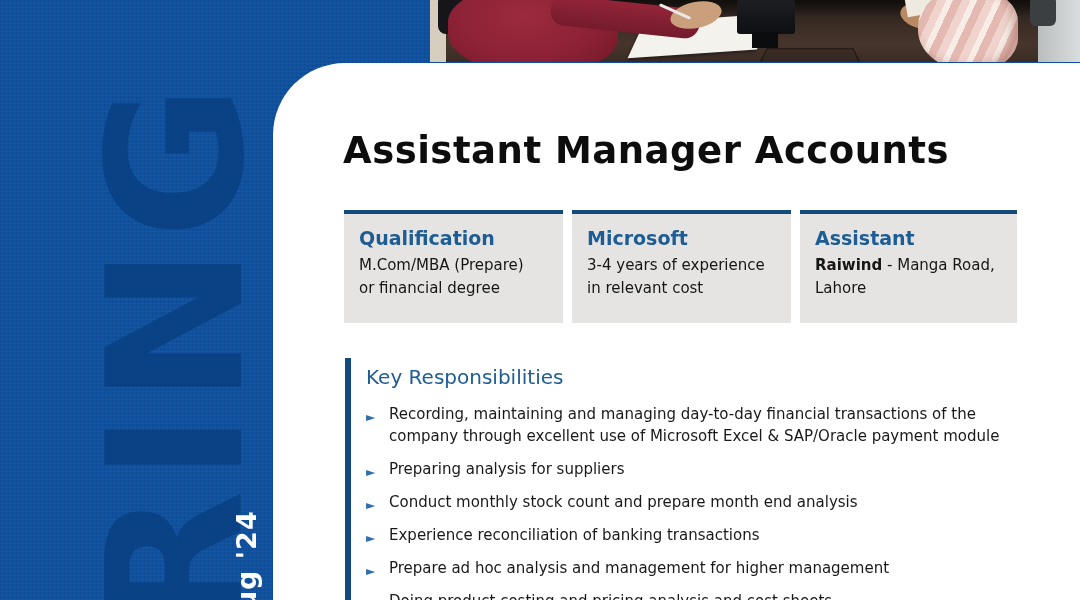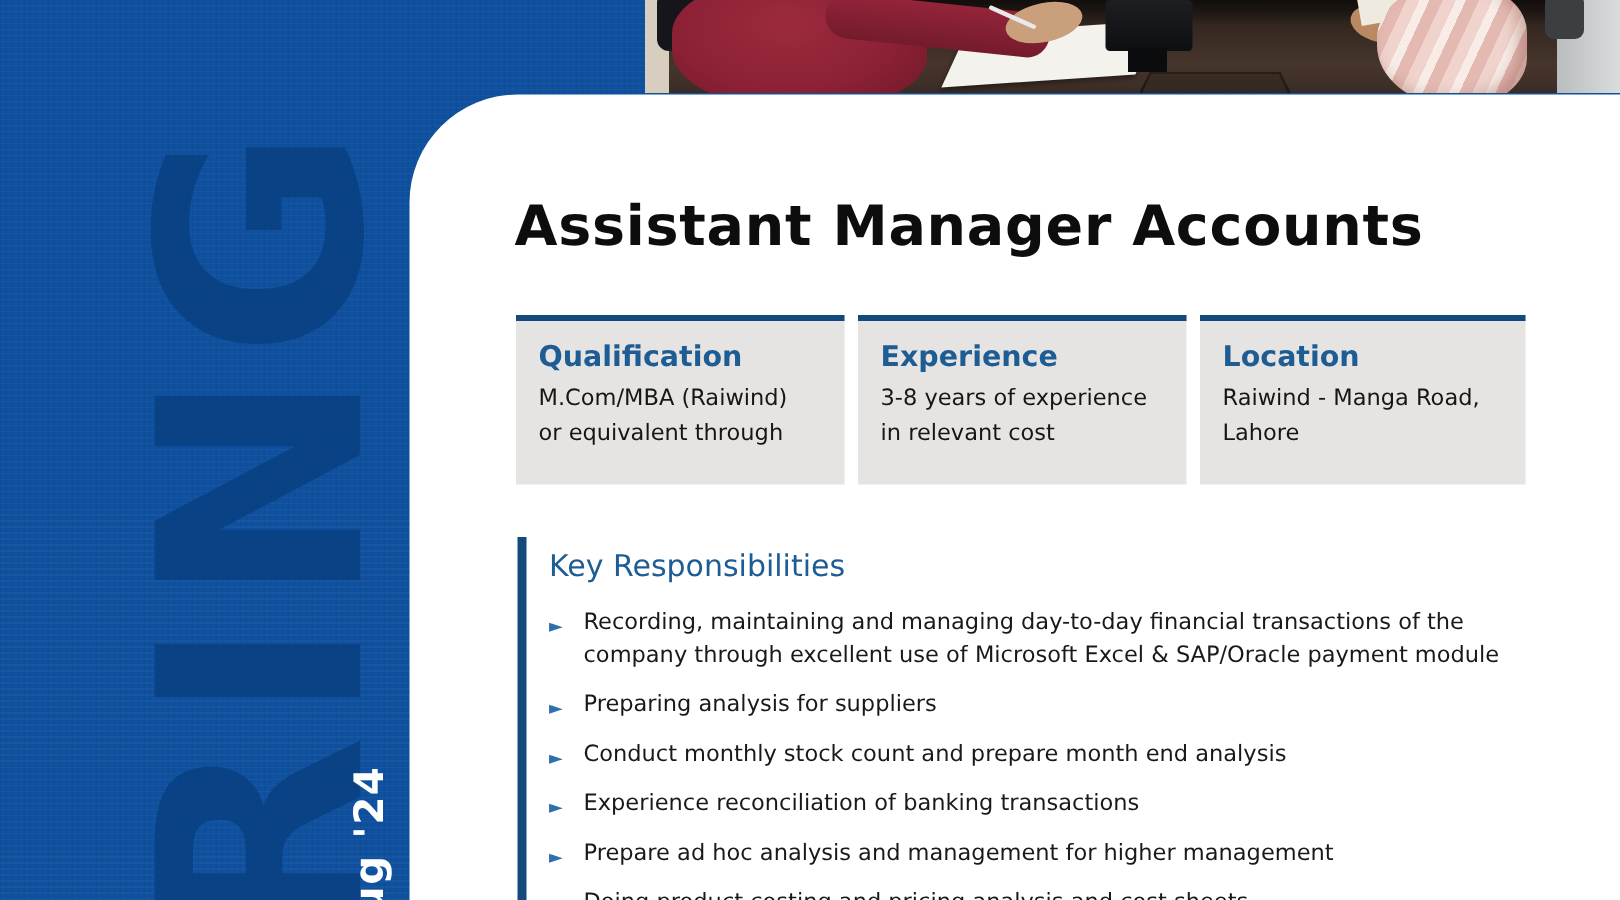--- a/index.html
+++ b/index.html
@@ -45,21 +45,21 @@
   
   .panel{position:absolute;left:273px;top:63px;width:807px;height:537px;background:#ffffff;border-top-left-radius:72px;}
 
   .job-title{position:absolute;left:343px;top:129px;font-size:37px;font-weight:700;color:#0d0d0d;letter-spacing:.5px;}
 
   .cards{position:absolute;left:344px;top:210px;display:flex;gap:9px;}
   .card{box-sizing:border-box;width:219px;height:113px;background:#e5e4e2;border-top:4px solid #13497b;padding:11px 15px 0 15px;}
   .card:last-child{width:217px;}
   .card-heading{font-size:19px;font-weight:bold;color:#1e5c94;margin:2px 0 5px 0;}
   .card-body{font-size:15px;color:#161616;line-height:23px;}
-  .card-body b{font-weight:normal;}
+  .card-body b{font-weight:bold;}
 
   .resp-bar{position:absolute;left:345px;top:358px;width:6px;height:242px;background:#13497b;}
   .resp-heading{position:absolute;left:366px;top:365px;font-size:20px;font-weight:normal;color:#1e5c94;}
   .resp-list{position:absolute;left:366px;top:403px;width:656px;list-style:none;margin:0;padding:0;}
   .resp-item{position:relative;padding-left:23px;margin-bottom:11px;font-size:15px;line-height:22px;color:#191919;}
   .bullet{position:absolute;left:0;top:3px;font-size:12px;color:#2f6fad;}
 </style>
 </head>
 <body>
 
@@ -88,33 +88,33 @@
   </div>
 
   <div class="panel"></div>
 
   <div class="job-title">Assistant Manager Accounts</div>
 
   <div class="cards">
     <div class="card">
       <div class="card-heading">Qualification</div>
       <div class="card-body">
-        <span>M.Com/MBA (Raiwind)</span><br>
-        <span>or equivalent through</span>
+        <span>M.Com/MBA (Prepare)</span><br>
+        <span>or financial degree</span>
       </div>
     </div>
     <div class="card">
-      <div class="card-heading">Experience</div>
+      <div class="card-heading">Microsoft</div>
       <div class="card-body">
-        <span>3-8 years of experience</span><br>
+        <span>3-4 years of experience</span><br>
         <span>in relevant cost</span>
       </div>
     </div>
     <div class="card">
-      <div class="card-heading">Location</div>
+      <div class="card-heading">Assistant</div>
       <div class="card-body">
         <b>Raiwind</b><span> - Manga Road,</span><br>
         <span>Lahore</span>
       </div>
     </div>
   </div>
 
   <div class="resp-bar"></div>
   <div class="resp-heading">Key Responsibilities</div>
 

